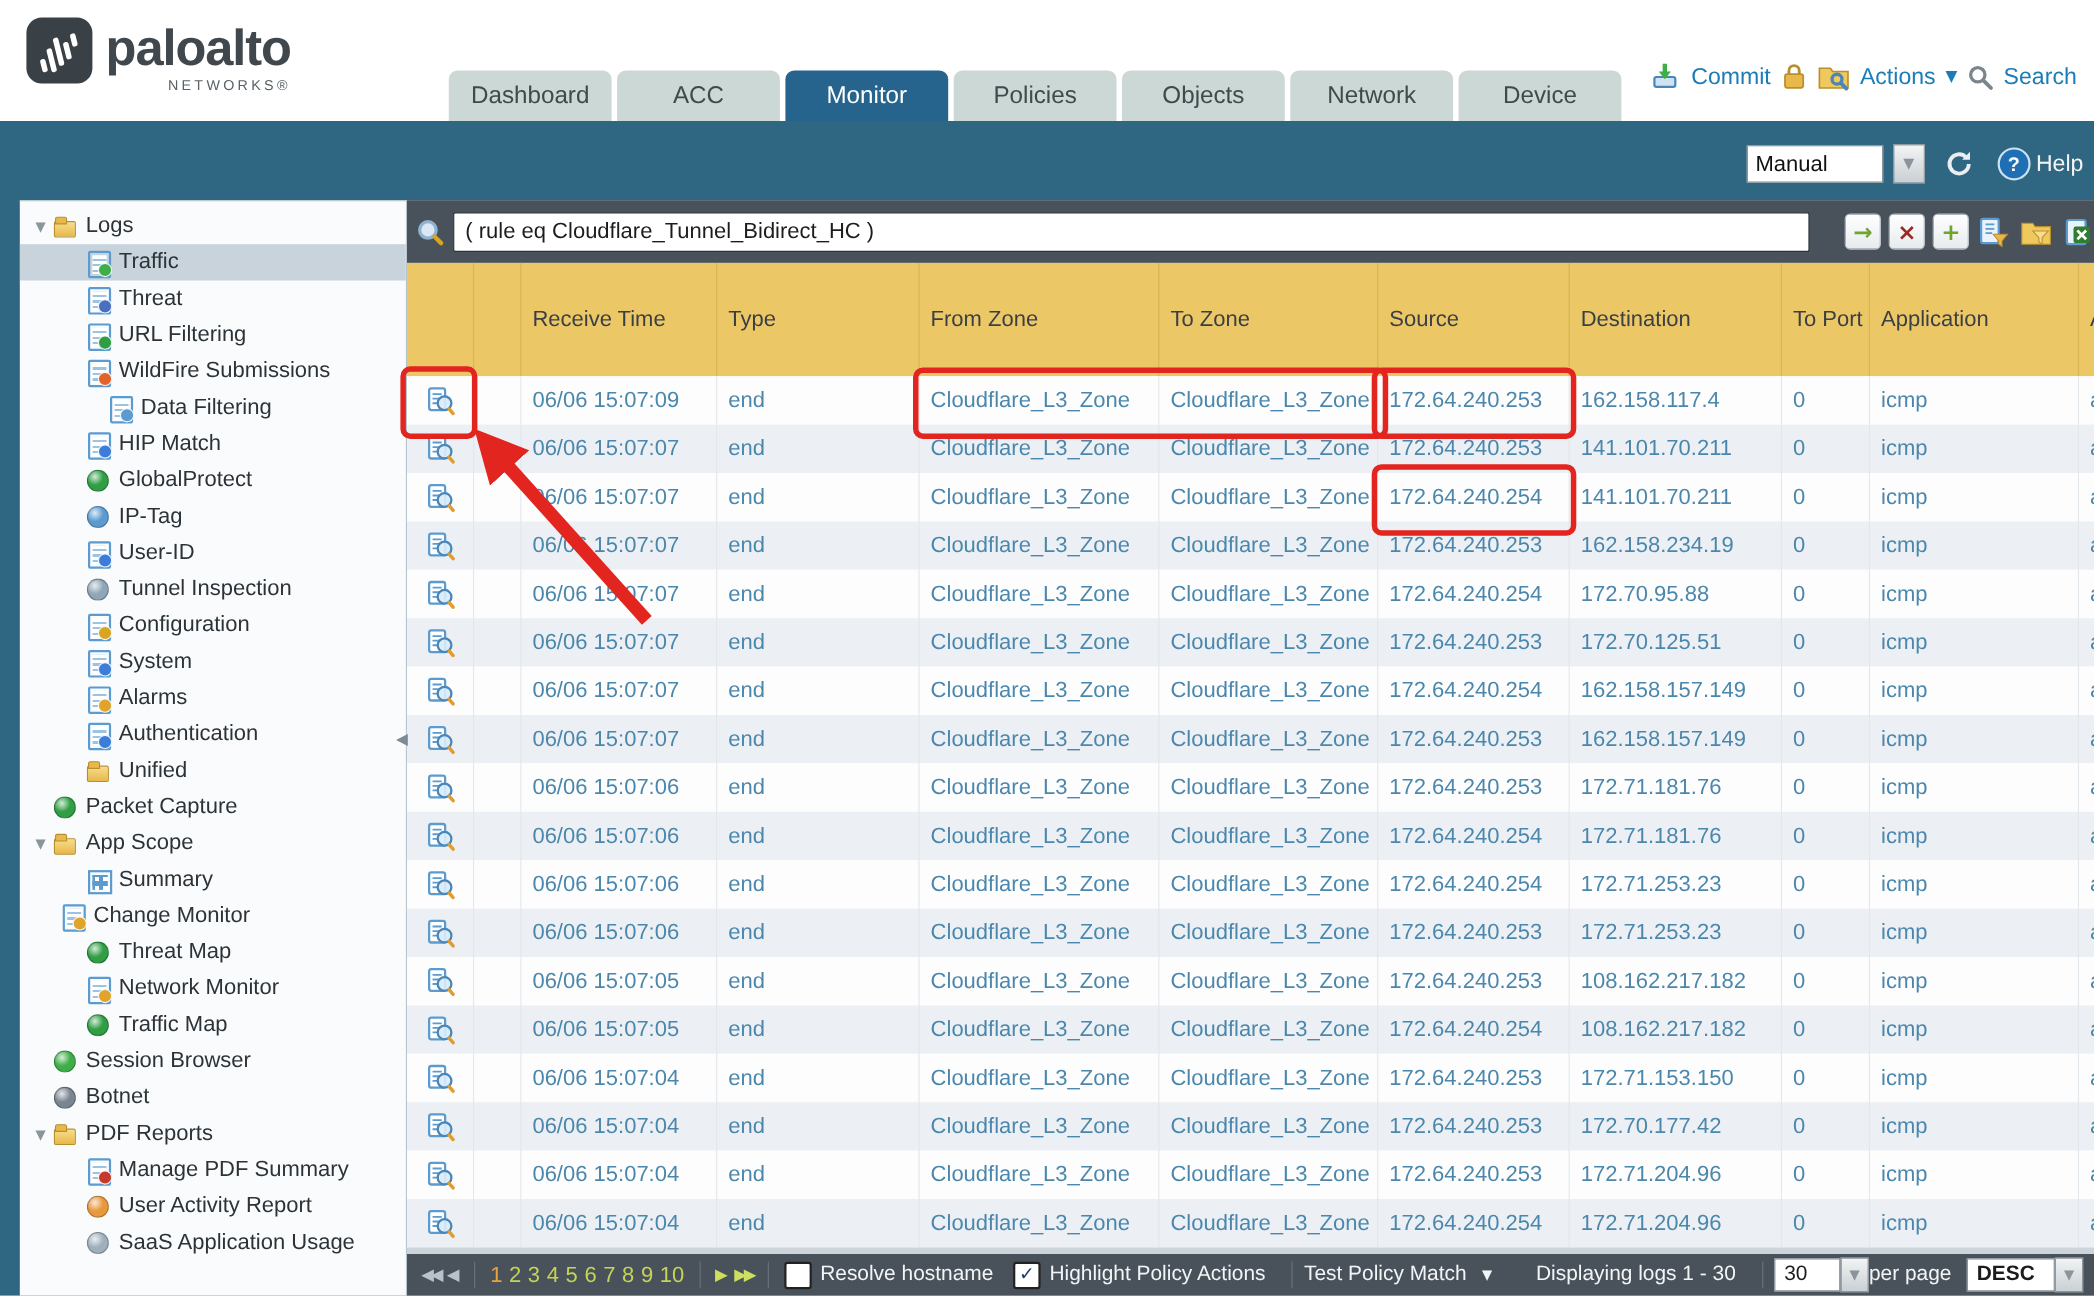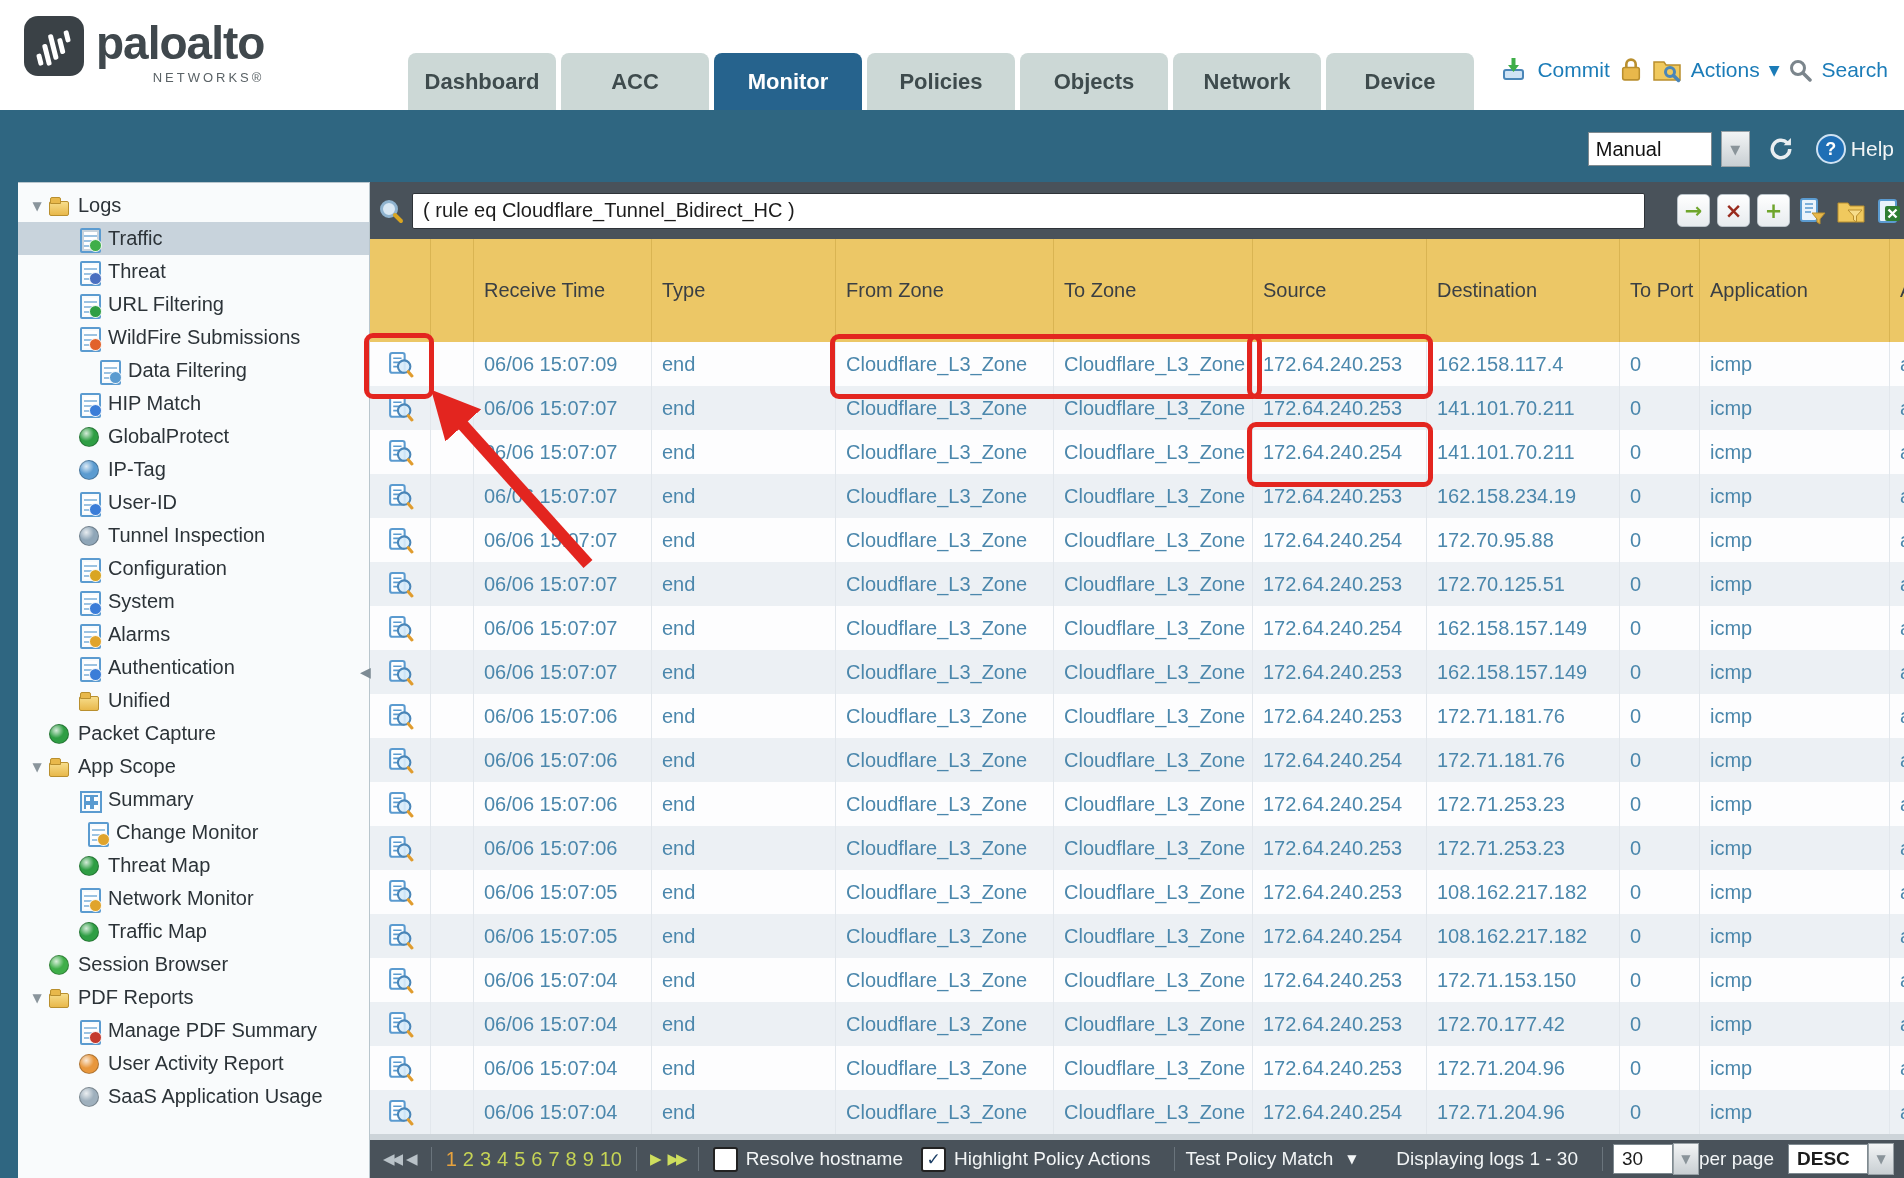--- a/index.html
+++ b/index.html
@@ -7,22 +7,22 @@
        font-family:"Liberation Sans",sans-serif;-webkit-font-smoothing:antialiased;}
   .glyph{font-family:"DejaVu Sans",sans-serif;}
 
   
   .topbar{position:absolute;left:0;top:0;width:1904px;height:110px;background:#fff;z-index:3;}
   .logo{position:absolute;left:22px;top:14px;display:flex;align-items:flex-start;}
   .logo-text{margin-left:10px;}
   .brand{font-size:46px;font-weight:bold;color:#40484d;letter-spacing:-1px;line-height:58px;}
   .brand-sub{font-size:13px;letter-spacing:3px;color:#5a6266;text-align:right;margin-top:-2px;}
   .tabs{position:absolute;left:408px;bottom:0;display:flex;gap:5px;}
-  .tab{width:148px;height:57px;background:#ccd8d6;border-radius:8px 8px 0 0;display:flex;
-       align-items:center;justify-content:center;font-size:22px;font-weight:bold;color:#3e4b4d;cursor:pointer;}
+  .tab{width:148px;height:46px;background:#ccd8d6;border-radius:8px 8px 0 0;display:flex;
+       align-items:center;justify-content:center;font-size:22px;font-weight:normal;color:#3e4b4d;cursor:pointer;}
   .tab.active{background:#26638d;color:#fff;}
   .utils{position:absolute;right:16px;top:56px;display:flex;align-items:center;gap:9px;
          font-size:21px;color:#1b7cb8;}
   .utils .lbl{cursor:pointer;}
   .caret{font-size:14px;color:#1b7cb8;}
 
   
   .subbar{position:absolute;left:0;top:110px;width:1904px;height:1068px;background:#2f6681;z-index:1;}
   .subbar-right{position:absolute;right:10px;top:22px;display:flex;align-items:center;gap:9px;height:34px;}
   .manual-select{width:108px;height:32px;background:#fff;border:1px solid #7f8a90;font-size:20px;
@@ -260,40 +260,45 @@
     </div>
     <div class="si-item" style="padding-left: 8px;">
       <span class="si-exp glyph">▼</span>
       <span class="icon folder" style="--badge: #e8b84b;"></span>
       <span>App Scope</span>
     </div>
     <div class="si-item" style="padding-left: 60px;">
       <span class="icon grid" style="--badge: #5b9bd0;"></span>
       <span>Summary</span>
     </div>
-    <div class="si-item" style="padding-left: 68px; text-align: center;">
+    <div class="si-item" style="padding-left: 37px; text-align: center;">
       <span class="icon doc" style="--badge: #e0a42c;"></span>
       <span>Change Monitor</span>
     </div>
     <div class="si-item" style="padding-left: 60px;">
       <span class="icon round" style="--badge: #2f9e44;"></span>
       <span>Threat Map</span>
     </div>
     <div class="si-item" style="padding-left: 60px;">
       <span class="icon doc" style="--badge: #e0a42c;"></span>
       <span>Network Monitor</span>
     </div>
     <div class="si-item" style="padding-left: 60px;">
       <span class="icon round" style="--badge: #2f9e44;"></span>
       <span>Traffic Map</span>
     </div>
     <div class="si-item" style="padding-left: 8px;">
       <span class="si-exp glyph"></span>
       <span class="icon round" style="--badge: #3fae49;"></span>
       <span>Session Browser</span>
+    </div>
+    <div class="si-item" style="padding-left: 8px;">
+      <span class="si-exp glyph"></span>
+      <span class="icon round" style="--badge: #7a8590;"></span>
+      <span>Botnet</span>
     </div>
     <div class="si-item" style="padding-left: 8px;">
       <span class="si-exp glyph">▼</span>
       <span class="icon folder" style="--badge: #e8b84b;"></span>
       <span>PDF Reports</span>
     </div>
     <div class="si-item" style="padding-left: 60px;">
       <span class="icon doc" style="--badge: #c43a2e;"></span>
       <span>Manage PDF Summary</span>
     </div>

